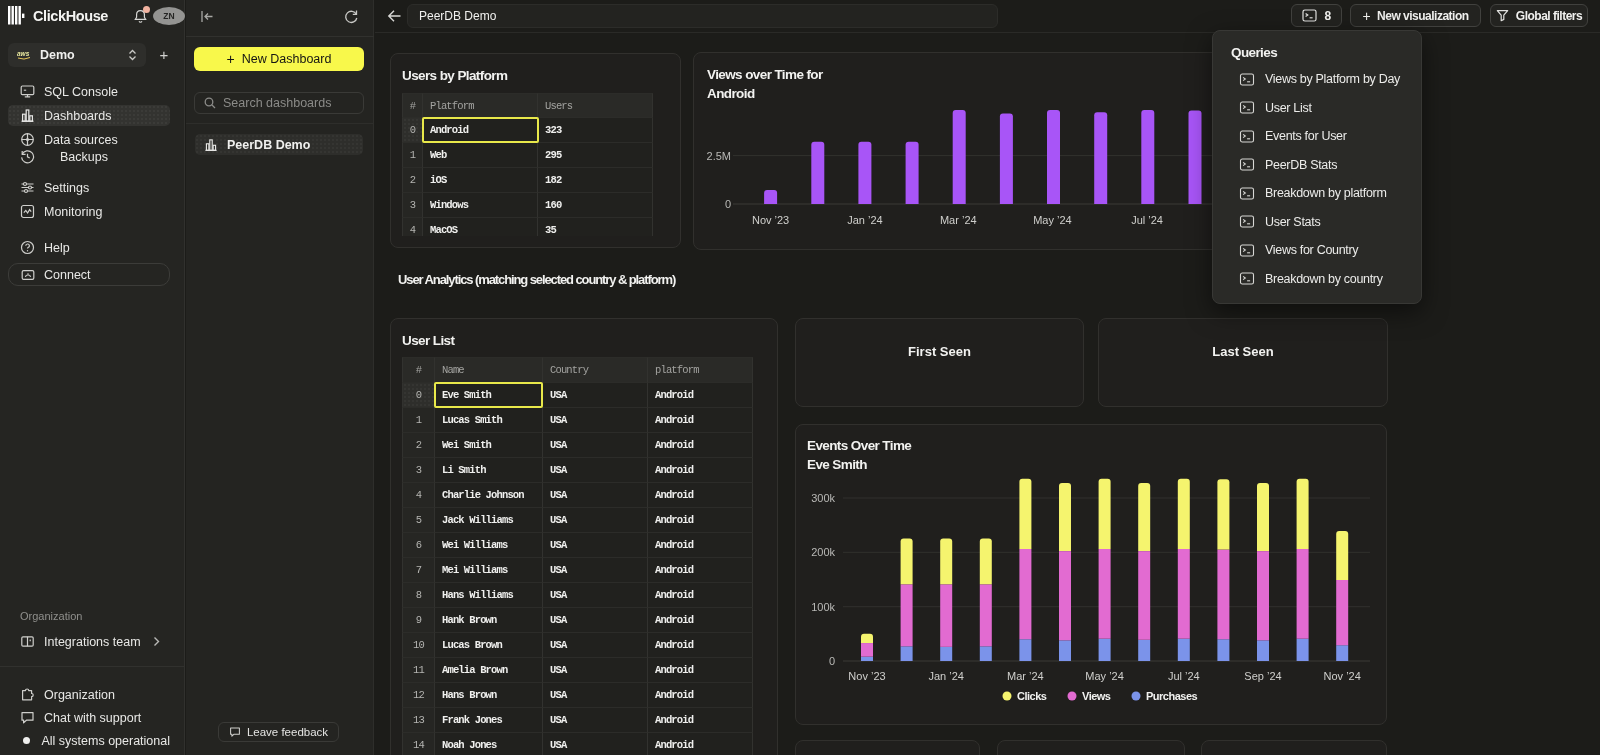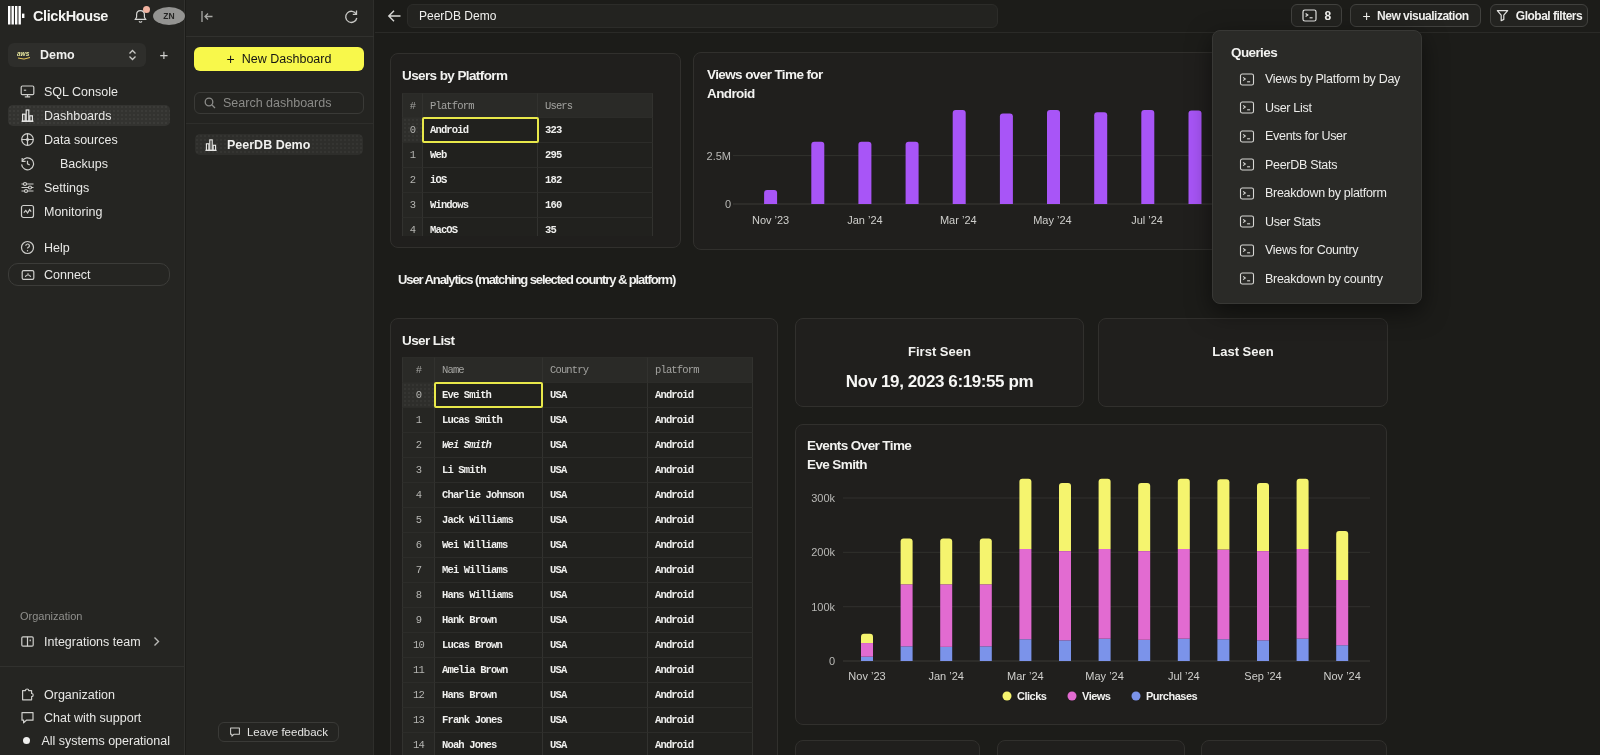--- a/index.html
+++ b/index.html
@@ -156,21 +156,21 @@
         <div class="cell" style="position:static;width:106px;height:25px;border-right:1px solid #32322f;">Android</div>
       </div>
       <div style="display:flex;">
         <div class="cell idx" style="position:static;width:32px;height:25px;">1</div>
         <div class="cell" style="position:static;width:108px;height:25px;">Lucas Smith</div>
         <div class="cell" style="position:static;width:105px;height:25px;">USA</div>
         <div class="cell" style="position:static;width:106px;height:25px;border-right:1px solid #32322f;">Android</div>
       </div>
       <div style="display:flex;">
         <div class="cell idx" style="position:static;width:32px;height:25px;">2</div>
-        <div class="cell" style="position:static;width:108px;height:25px;font-style:italic;">Wei Smith</div>
+        <div class="cell" style="position:static;width:108px;height:25px;">Wei Smith</div>
         <div class="cell" style="position:static;width:105px;height:25px;">USA</div>
         <div class="cell" style="position:static;width:106px;height:25px;border-right:1px solid #32322f;">Android</div>
       </div>
       <div style="display:flex;">
         <div class="cell idx" style="position:static;width:32px;height:25px;">3</div>
         <div class="cell" style="position:static;width:108px;height:25px;">Li Smith</div>
         <div class="cell" style="position:static;width:105px;height:25px;">USA</div>
         <div class="cell" style="position:static;width:106px;height:25px;border-right:1px solid #32322f;">Android</div>
       </div>
       <div style="display:flex;">
@@ -237,21 +237,20 @@
         <div class="cell idx" style="position:static;width:32px;height:25px;">14</div>
         <div class="cell" style="position:static;width:108px;height:25px;">Noah Jones</div>
         <div class="cell" style="position:static;width:105px;height:25px;">USA</div>
         <div class="cell" style="position:static;width:106px;height:25px;border-right:1px solid #32322f;">Android</div>
       </div>
       <div class="ysel" style="left:32px;top:25px;width:109px;height:26px;"></div>
     </div>
 
   <div class="card" style="left:420px;top:318px;width:289px;height:89px;"></div>
   <div class="abs" style="left:420px;top:344px;width:289px;text-align:center;font-size:13px;font-weight:700;color:#f2f2f0;">First Seen</div>
-  <div class="abs" style="left:420px;top:372px;width:289px;text-align:center;font-size:17px;font-weight:700;color:#f6f6f4;letter-spacing:-0.4px;">Nov 19, 2023 6:19:55 pm</div>
   <div class="card" style="left:723px;top:318px;width:290px;height:89px;"></div>
   <div class="abs" style="left:723px;top:344px;width:290px;text-align:center;font-size:13px;font-weight:700;color:#f2f2f0;">Last Seen</div>
 
   <div class="card" style="left:420px;top:424px;width:592px;height:301px;"></div>
   <div class="abs card-title" style="left:432px;top:438px;">Events Over Time</div>
   <div class="abs card-title" style="left:432px;top:457px;">Eve Smith</div>
   <svg class="abs" id="events-svg" style="left:420px;top:424px;" width="592" height="301" viewBox="0 0 592 301">
       <line x1="48" y1="74" x2="575" y2="74" stroke="#31312e"></line>
       <line x1="48" y1="128.3" x2="575" y2="128.3" stroke="#31312e"></line>
       <line x1="48" y1="182.7" x2="575" y2="182.7" stroke="#31312e"></line>
@@ -367,21 +366,21 @@
     <span>Dashboards</span>
   </div>
   <div class="nav-item" style="top:129px;">
     <svg width="15" height="15" viewBox="0 0 15 15" fill="none" stroke="#cfcfcc" stroke-width="1.2">
         <circle cx="7.5" cy="7.5" r="5.8"></circle>
         <path d="M7.5 1.7v11.6M1.7 7.5h11.6"></path>
         <circle cx="7.5" cy="7.5" r="1.6" fill="#cfcfcc" stroke="none"></circle>
       </svg>
     <span>Data sources</span>
   </div>
-  <div class="nav-item" style="top:153px;gap:25px;">
+  <div class="nav-item" style="top:146px;gap:25px;">
     <svg width="15" height="15" viewBox="0 0 15 15" fill="none" stroke="#cfcfcc" stroke-width="1.2">
         <path d="M2.2 5.2A6 6 0 1 1 1.6 8.4"></path>
         <path d="M2.2 2v3.4h3.4"></path>
         <path d="M7.5 4.8v3l2.2 1.3"></path>
       </svg>
     <span>Backups</span>
   </div>
   <div class="nav-item" style="top:177px;">
     <svg width="15" height="15" viewBox="0 0 15 15" fill="none" stroke="#cfcfcc" stroke-width="1.2">
         <path d="M1.5 4h12M1.5 7.5h12M1.5 11h12"></path>

